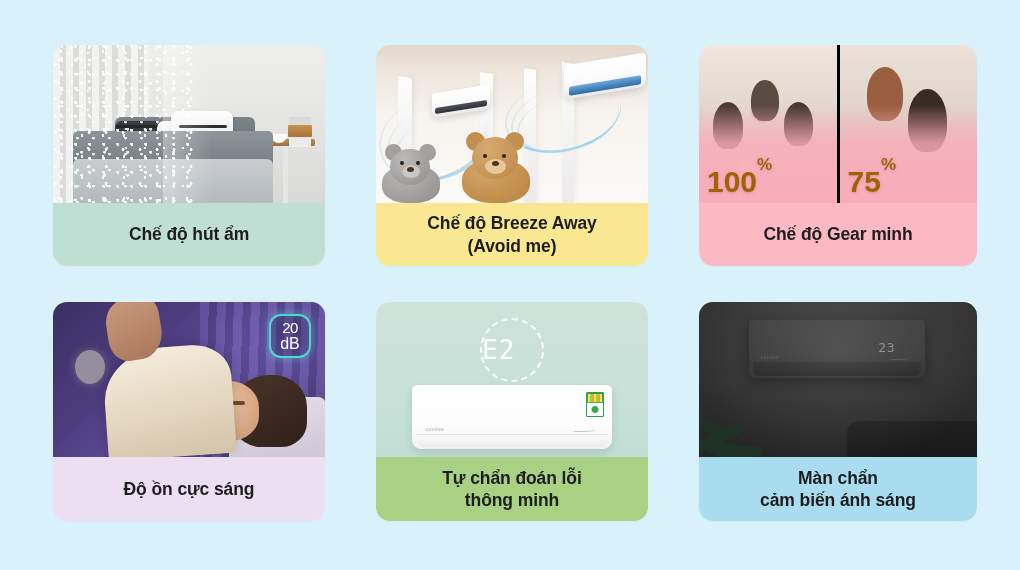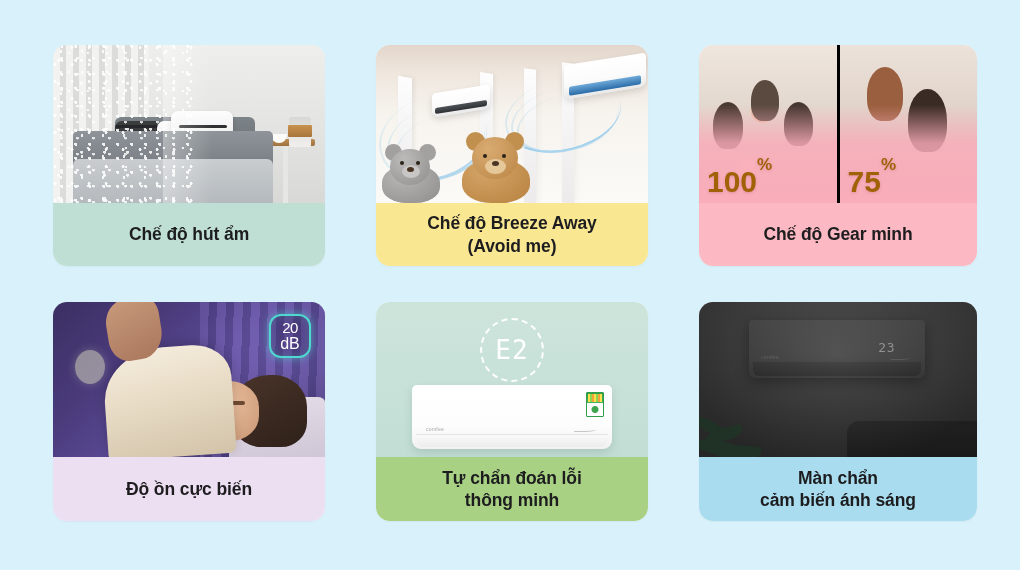--- a/index.html
+++ b/index.html
@@ -319,21 +319,21 @@
   .db-badge .db-num { font-size: 15px; font-weight: normal; letter-spacing: -0.5px; }
   .db-badge .db-unit { font-size: 16px; font-weight: normal; margin-top: 1px; }
 
   
   .scene-diag { width: 100%; height: 100%; position: relative;
     background: linear-gradient(180deg,#cde4db 0%,#c7e1d8 60%,#c2ded4 100%); }
   .err-circle {
     position: absolute; left: 50%; top: 16px; transform: translateX(-50%);
     width: 64px; height: 64px; border-radius: 50%;
     border: 2px dashed rgba(255,255,255,.95);
-    display: flex; align-items: center; justify-content: center;
+    display: flex; align-items: center; justify-content: flex-start;
   }
   .err-code {
     color: #ffffff; font-size: 26px; font-weight: normal;
     font-family: "DejaVu Sans Mono", monospace; letter-spacing: 1px;
   }
   .ac-wall {
     position: absolute; left: 50%; transform: translateX(-50%);
     bottom: 8px; width: 200px; height: 64px;
     background: linear-gradient(180deg,#ffffff 0%,#fdfdfd 62%,#f1f1f1 100%);
     border-radius: 5px 5px 9px 9px;
@@ -525,21 +525,21 @@
         <div class="ng-sheet"></div>
         <div class="ng-arm"></div>
 
         <div class="db-badge">
           <span class="db-num">20</span>
           <span class="db-unit">dB</span>
         </div>
       </div>
     </div>
     <div class="card-caption" style="background:#eddff2">
-      <span class="cap-line">Độ ồn cực biến</span>
+      <span class="cap-line">Độ ồn cực sáng</span>
     </div>
   </div>
 
   <div class="feature-card row2 c5">
     <div class="card-media">
       <div class="scene-diag">
         <div class="err-circle">
           <span class="err-code">E2</span>
         </div>
         <div class="ac-wall">

